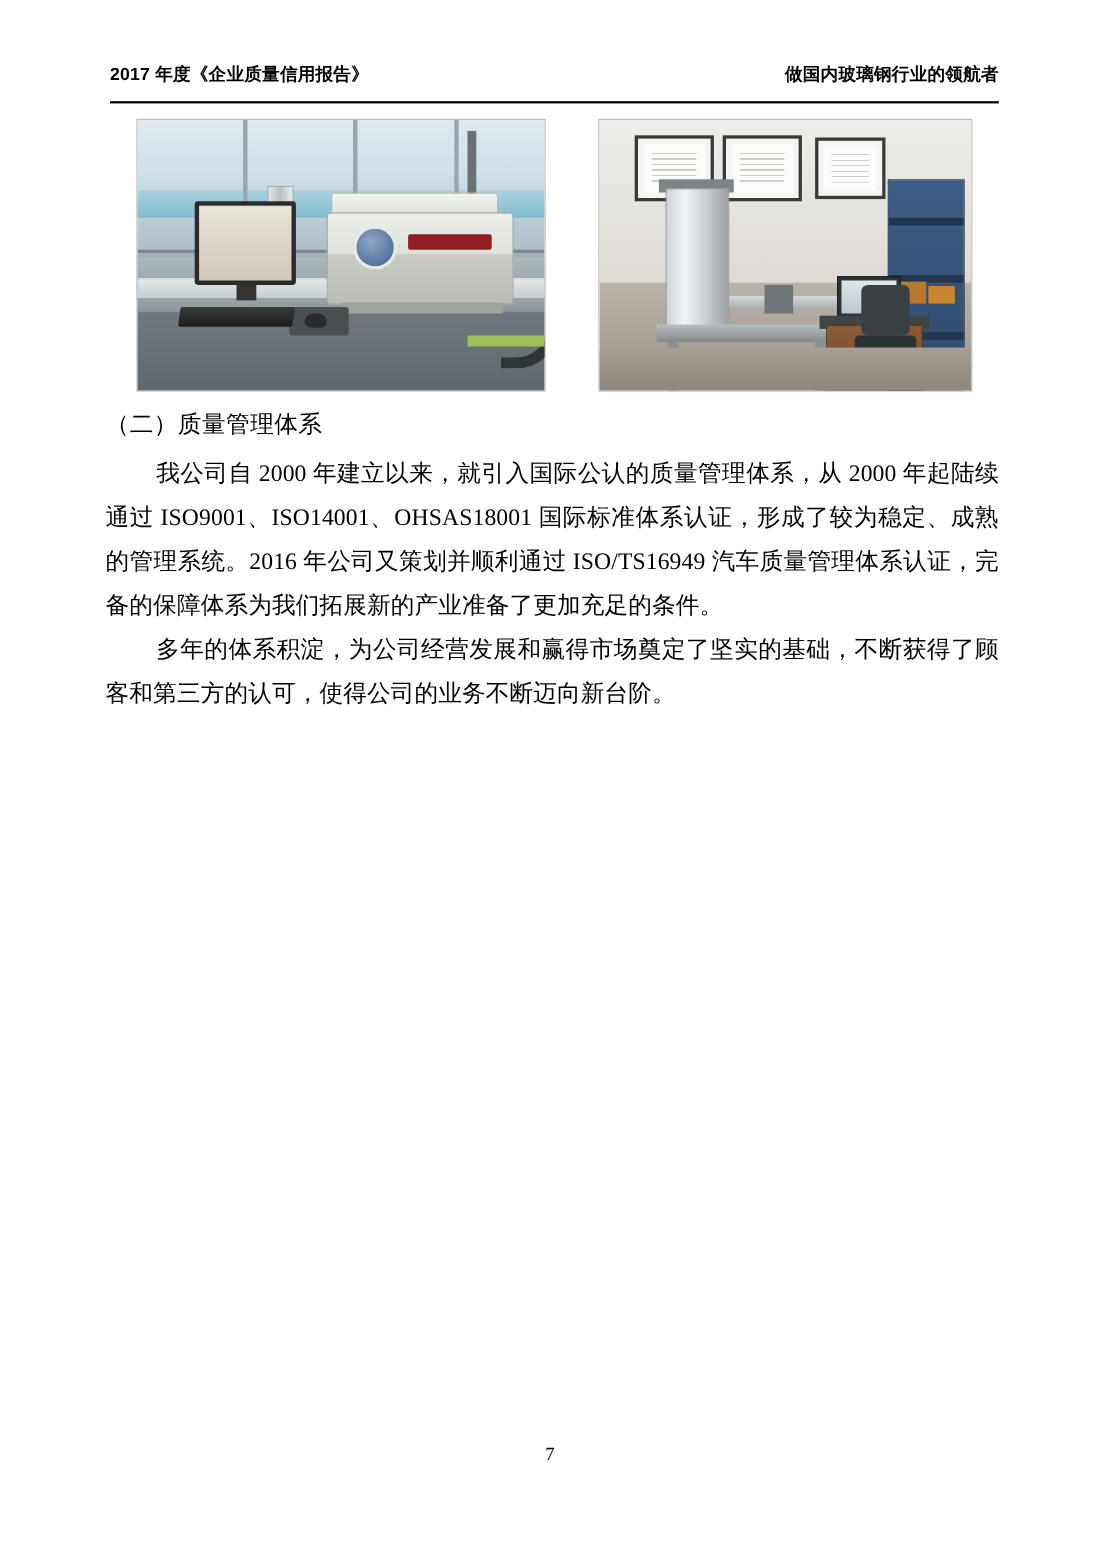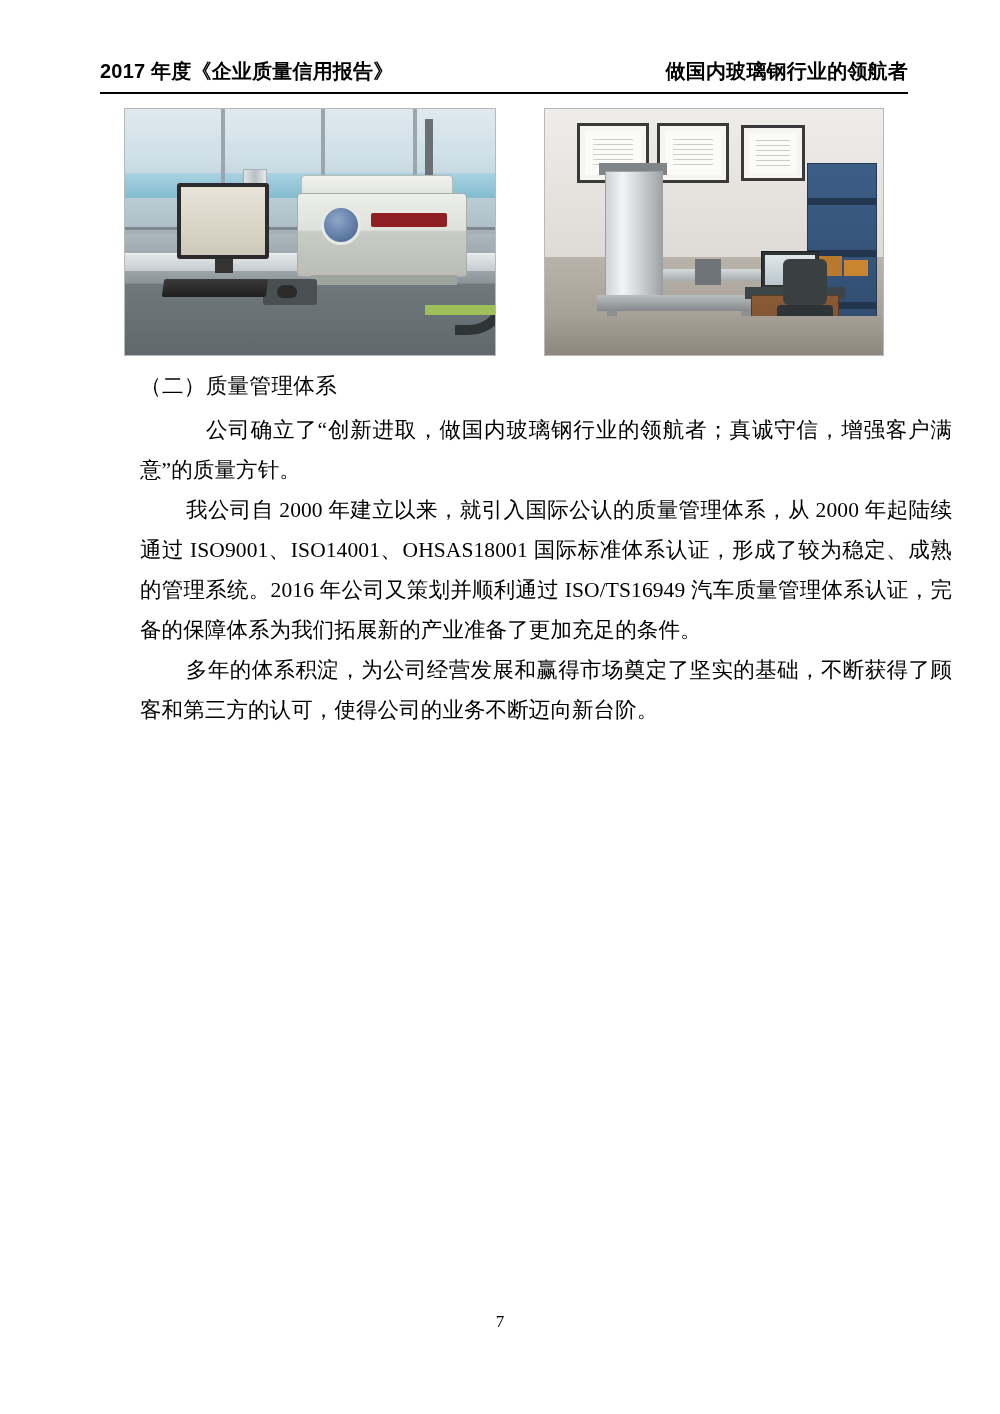--- a/index.html
+++ b/index.html
@@ -27,21 +27,21 @@
   .header {
     position: absolute;
     left: 100px;
     top: 58px;
     width: 808px;
     display: flex;
     justify-content: space-between;
     align-items: baseline;
     font-family: "Liberation Sans", sans-serif;
     font-weight: bold;
-    font-size: 20px;
+    font-size: 16px;
     letter-spacing: 0.2px;
   }
   .header-left { white-space: nowrap; }
   .header-right { white-space: nowrap; }
   .header-rule {
     position: absolute;
     left: 100px;
     top: 92px;
     width: 808px;
     height: 2px;
@@ -218,21 +218,20 @@
 
   
   .content {
     position: absolute;
     left: 96px;
     top: 366px;
     width: 812px;
     font-size: 21.5px;
     line-height: 40px;
     color: #000;
-    margin-left: 44px;
   }
   .h2 {
     margin: 0 0 4px 0;
     font-size: 21.5px;
     line-height: 40px;
     letter-spacing: 0.4px;
   }
   .h3 {
     margin: 4px 0 0 0;
     font-size: 21.5px;
@@ -335,20 +334,19 @@
       <div class="p2-chair-seat"></div>
       <div class="p2-chair-post"></div>
       <div class="p2-chair-base"></div>
       <div class="p2-floor"></div>
     </div>
 
   </div>
 
   <div class="content">
     <p class="h2">（二）质量管理体系</p>
-    <p class="para wide-indent">公司确立了“创新进取，做国内玻璃钢行业的领航者；真诚守信，增强客户满意”的质量方针。</p>
     <p class="para">我公司自 2000 年建立以来，就引入国际公认的质量管理体系，从 2000 年起陆续通过 ISO9001、ISO14001、OHSAS18001 国际标准体系认证，形成了较为稳定、成熟的管理系统。2016 年公司又策划并顺利通过 ISO/TS16949 汽车质量管理体系认证，完备的保障体系为我们拓展新的产业准备了更加充足的条件。</p>
     <p class="para">多年的体系积淀，为公司经营发展和赢得市场奠定了坚实的基础，不断获得了顾客和第三方的认可，使得公司的业务不断迈向新台阶。</p>
   </div>
 
   <div class="pagenum">7</div>
 
 </div>
 
 </body></html>

